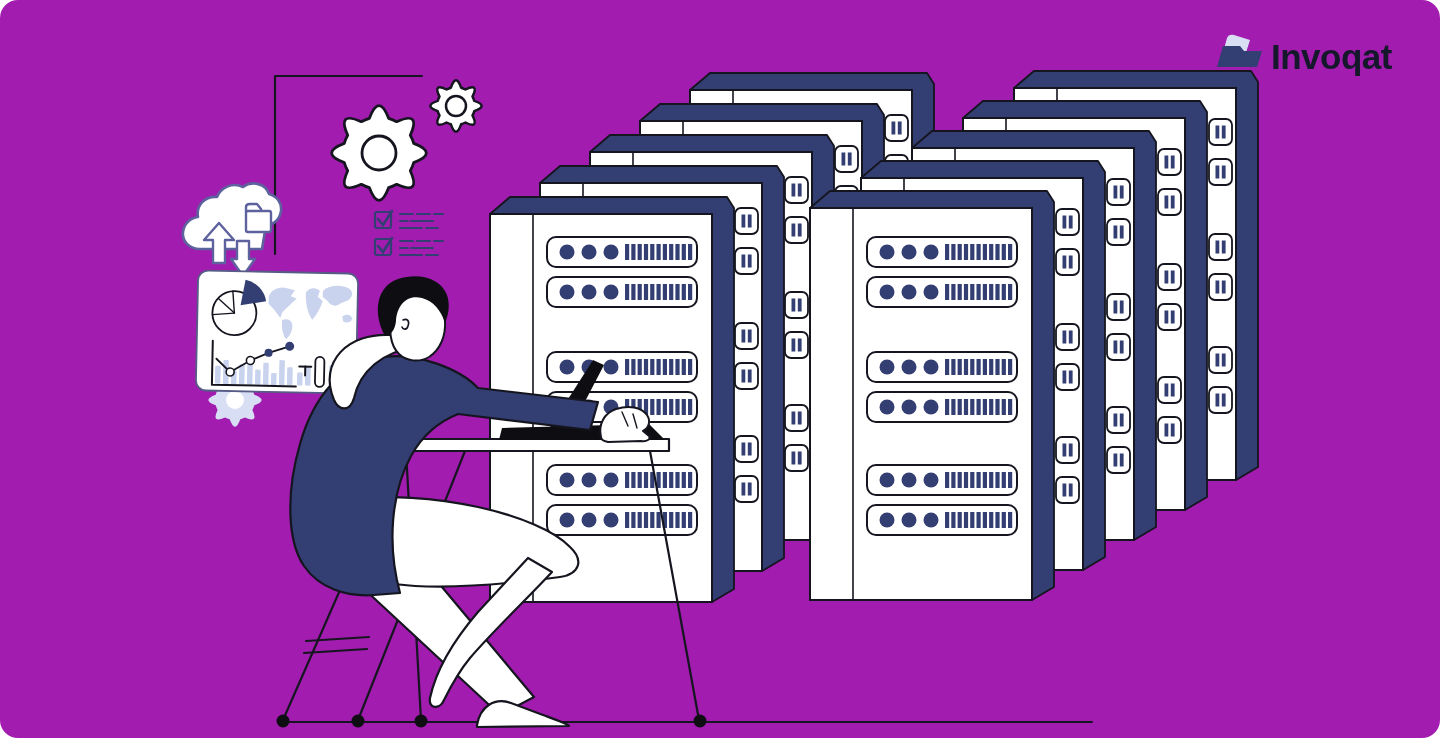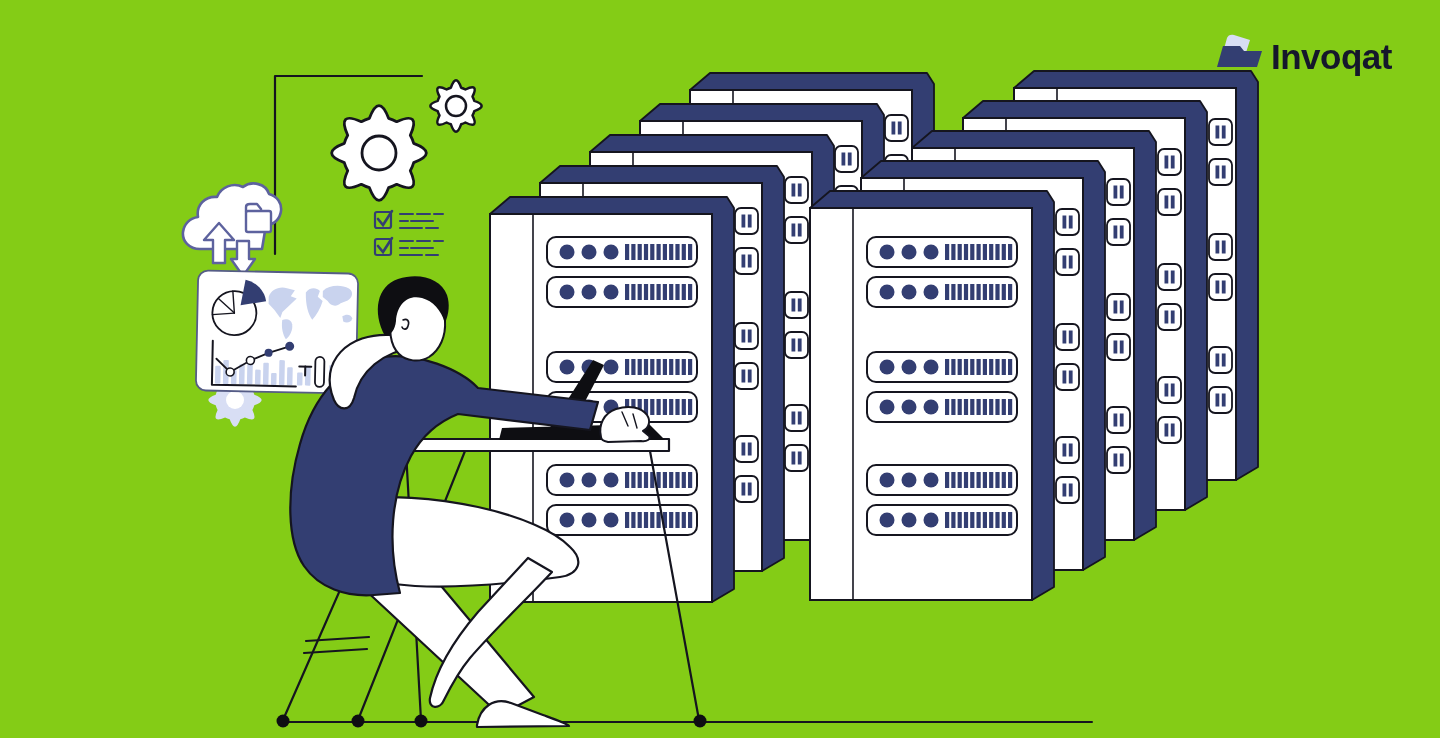--- a/index.html
+++ b/index.html
@@ -1,17 +1,17 @@
 <!DOCTYPE html>
 <html style="--navy: #333e72; --ink: #15151f; --lav: #c9d3ee; --lav2: #d8def4; --purple: #5d629e; --panelBorder: #555c86; --logoText: #15172b; --laptop: #0e0e12;"><head>
 <meta charset="utf-8">
 <style>
   html,body{margin:0;padding:0;background:#fff;}
-  #stage{position:relative;width:1440px;height:738px;background:#84cc16;overflow:hidden;
-         font-family:"Liberation Sans", sans-serif;}
+  #stage{position:relative;width:1440px;height:738px;background:#a21caf;overflow:hidden;
+         font-family:"Liberation Sans", sans-serif;border-radius:18px;}
   svg{display:block;}
   .s-ink{stroke:var(--ink);fill:none;stroke-linecap:round;stroke-linejoin:round;}
   .f-white-ink{fill:#fff;stroke:var(--ink);stroke-linejoin:round;}
   .f-navy{fill:var(--navy);}
   .f-navy-ink{fill:var(--navy);stroke:var(--ink);stroke-linejoin:round;}
   .f-lav{fill:var(--lav);}
   .f-lav2{fill:var(--lav2);}
   .s-purple{stroke:var(--purple);fill:#fff;stroke-linecap:round;stroke-linejoin:round;}
   .s-navy{stroke:var(--navy);fill:none;stroke-linecap:round;}
   .panel{fill:#fff;stroke:var(--panelBorder);}

